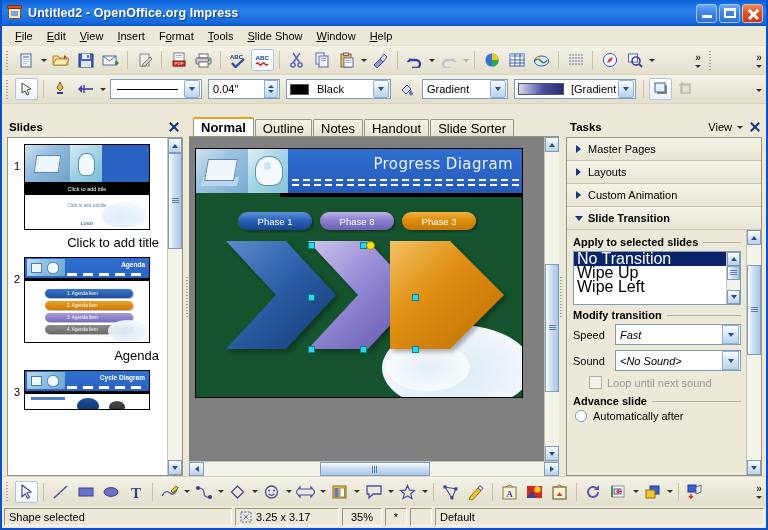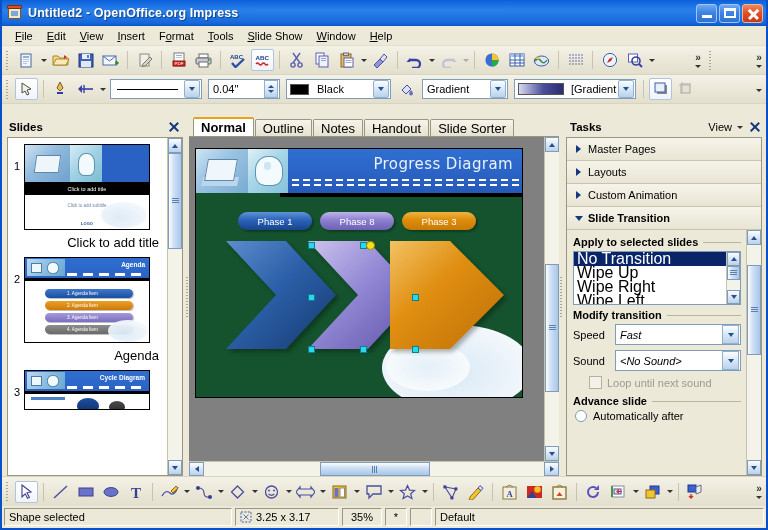--- a/index.html
+++ b/index.html
@@ -751,21 +751,20 @@
         <div class="tcontent">
           <div class="tinner">
             <div class="grp">
               <span>Apply to selected slides</span>
               <span class="ln"></span>
             </div>
             <div class="listbox">
               <div class="lb-items">
                 <div class="lb-item sel">No Transition</div>
                 <div class="lb-item">Wipe Up</div>
-                <div class="lb-item">Wipe Right</div>
                 <div class="lb-item">Wipe Left</div>
               </div>
               <div class="vsb" style="width:14px">
                 <div class="sb-btn" style="height:14px">
                     <i class="u"></i>
                   </div>
                 <div class="sb-track">
                   <div class="sb-thumb" style="top:0;height:14px">
                       <i></i>
                     </div>

